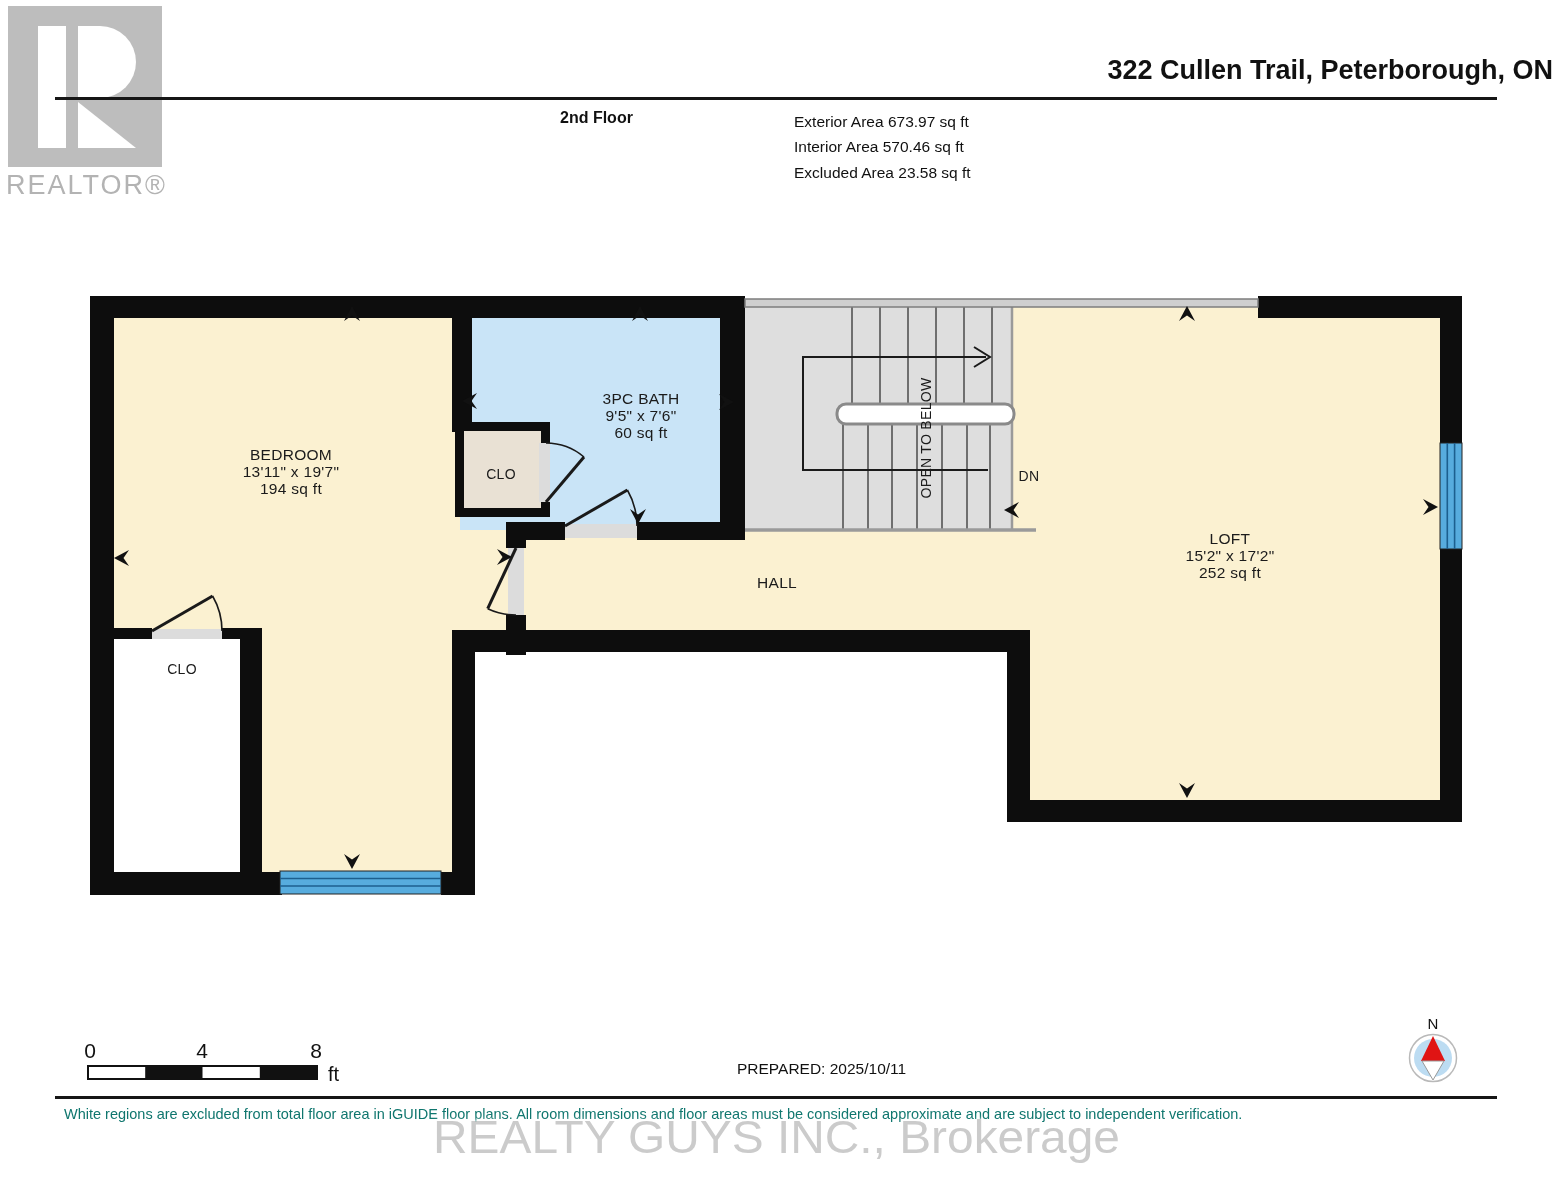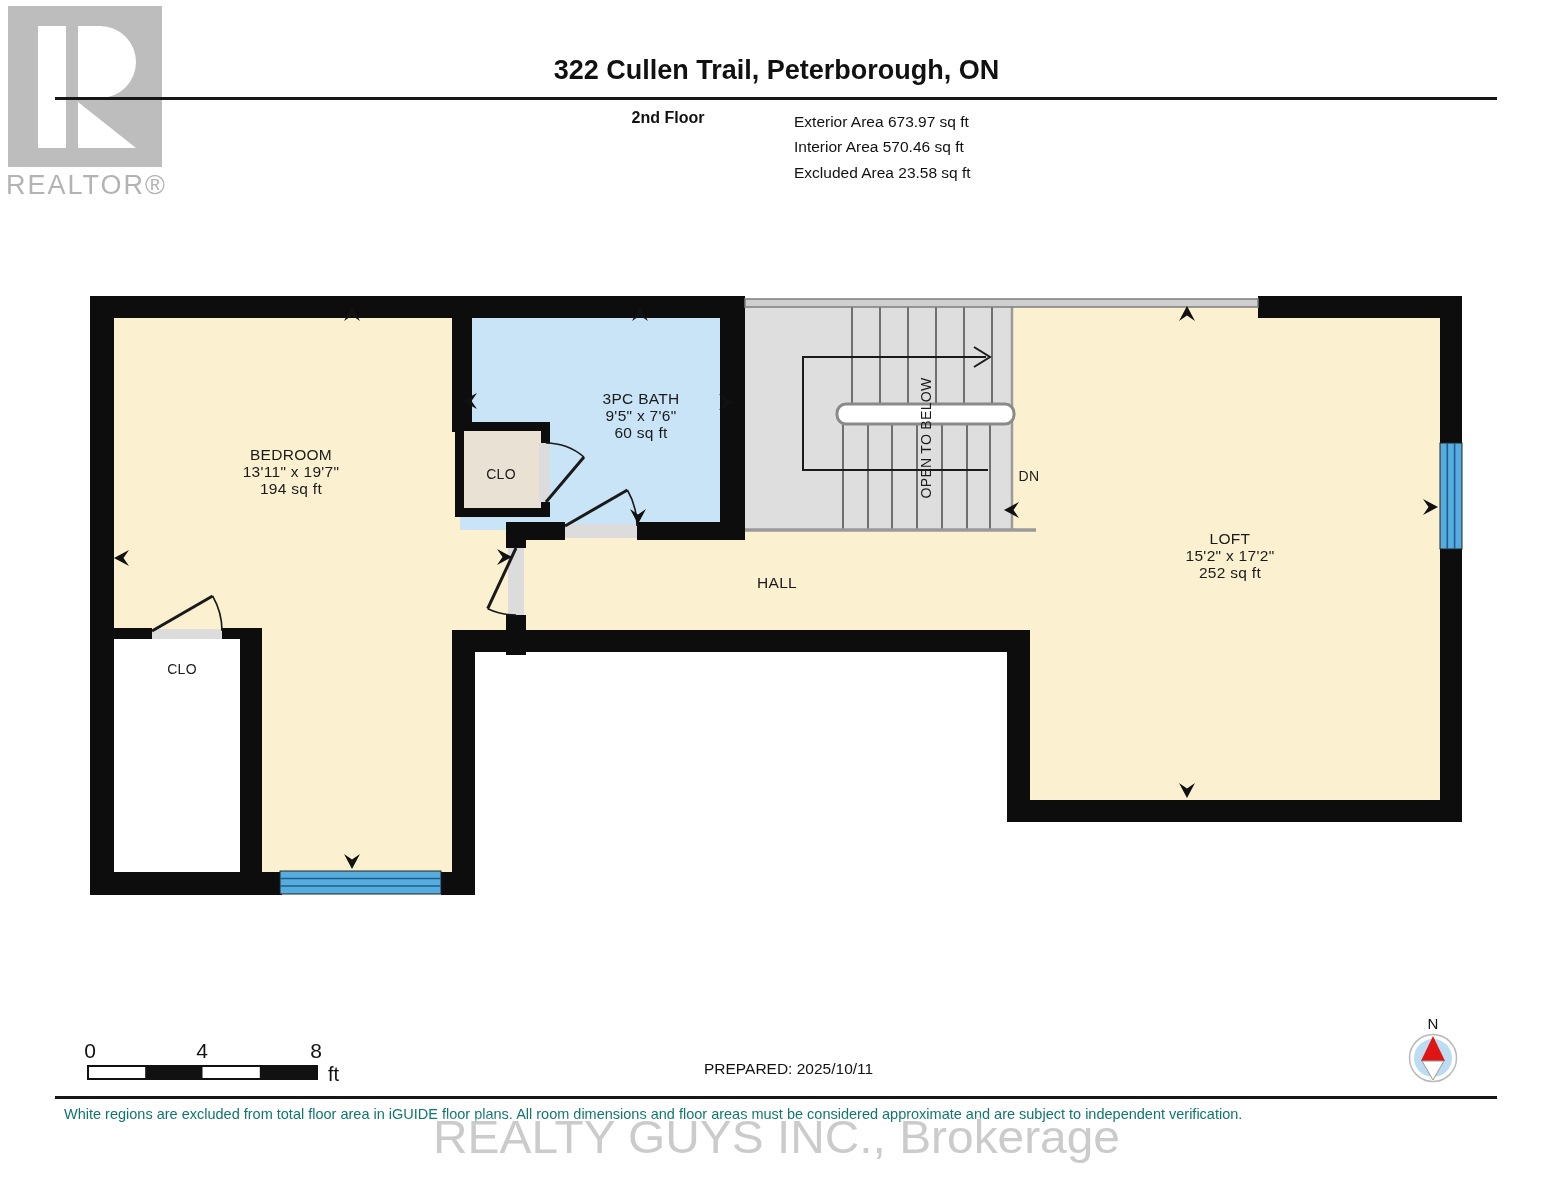--- a/index.html
+++ b/index.html
@@ -3,29 +3,29 @@
 <meta charset="utf-8">
 <style>
   html,body{margin:0;padding:0;}
   body{width:1553px;height:1200px;position:relative;background:#ffffff;
        font-family:"Liberation Sans", sans-serif;color:#111;overflow:hidden;}
   .abs{position:absolute;}
   
   .logo-box{left:8px;top:6px;width:154px;height:196px;z-index:1;}
   .logo-label{left:6px;top:170px;width:172px;text-align:left;font-size:27px;
               letter-spacing:2px;color:#b3b3b3;font-weight:400;}
-  .title{left:0;top:55px;width:1553px;text-align:center;font-size:27px;font-weight:bold;z-index:2;}
+  .title{left:0;top:55px;width:1553px;text-align:right;font-size:27px;font-weight:bold;z-index:2;}
   .hr1{left:55px;top:97px;width:1442px;height:3px;background:#161616;z-index:3;}
-  .floor-label{left:560px;top:109px;width:216px;text-align:center;font-size:16px;font-weight:bold;}
+  .floor-label{left:560px;top:109px;width:216px;text-align:left;font-size:16px;font-weight:bold;}
   .area-lines{left:794px;top:109px;font-size:15.5px;line-height:25.3px;}
   
   .plan-svg{left:0;top:0;width:1553px;height:1200px;z-index:1;pointer-events:none;}
   
   .hr2{left:55px;top:1096px;width:1442px;height:3px;background:#161616;z-index:2;}
-  .prepared{left:704px;top:1060px;font-size:15.5px;font-weight:500;z-index:2;}
+  .prepared{left:737px;top:1060px;font-size:15.5px;font-weight:500;z-index:2;}
   .disclaimer{left:64px;top:1106px;width:1430px;font-size:14.5px;color:#0f766e;z-index:2;}
   .watermark{left:0;top:1110px;width:1553px;text-align:center;font-size:46px;
              color:#c3c3c3;z-index:3;font-weight:400;transform:scaleX(1.04);
              text-shadow:0 0 7px #fff,0 0 3px #fff,0 0 1px #fff;opacity:.85;}
   svg text{font-family:"Liberation Sans", sans-serif;}
   .rlabel{font-size:15.5px;fill:#1b1b1b;letter-spacing:.3px;}
   .slabel{font-size:14px;fill:#1b1b1b;letter-spacing:.3px;}
   .tick{font-size:21px;fill:#111;}
 </style>
 </head>

